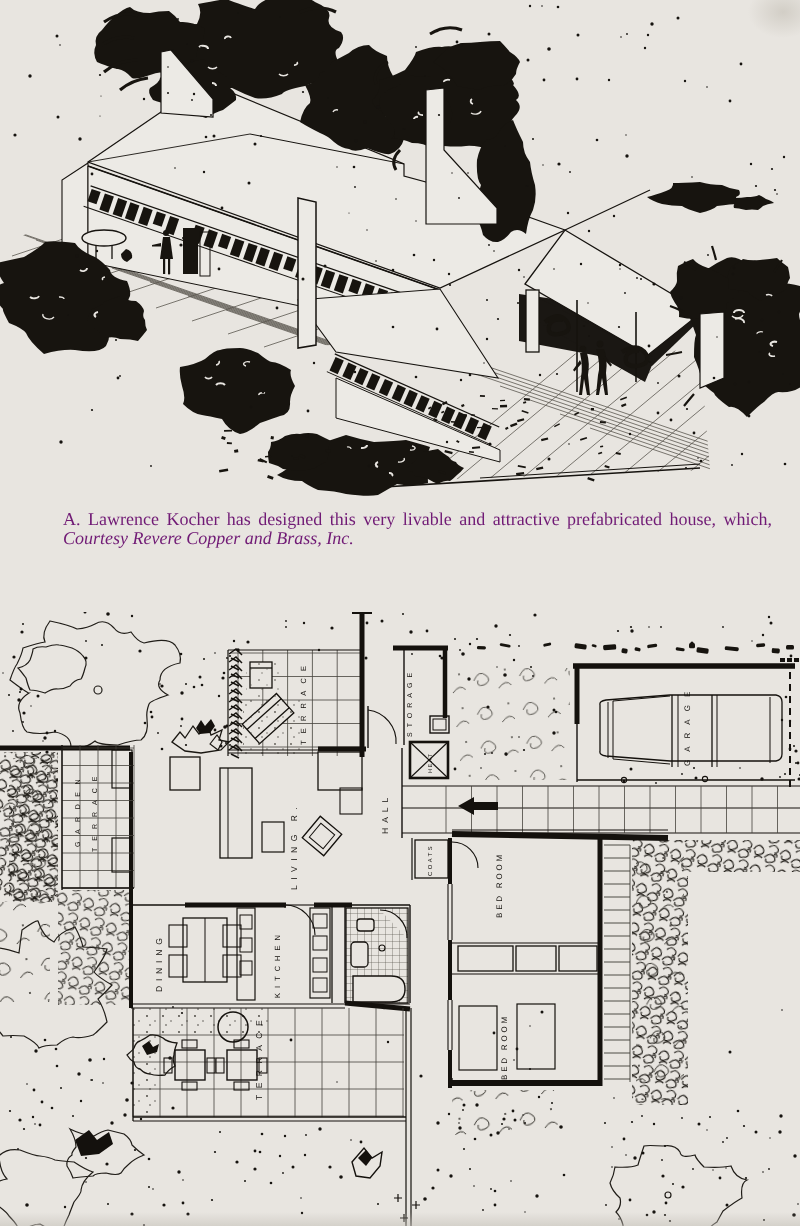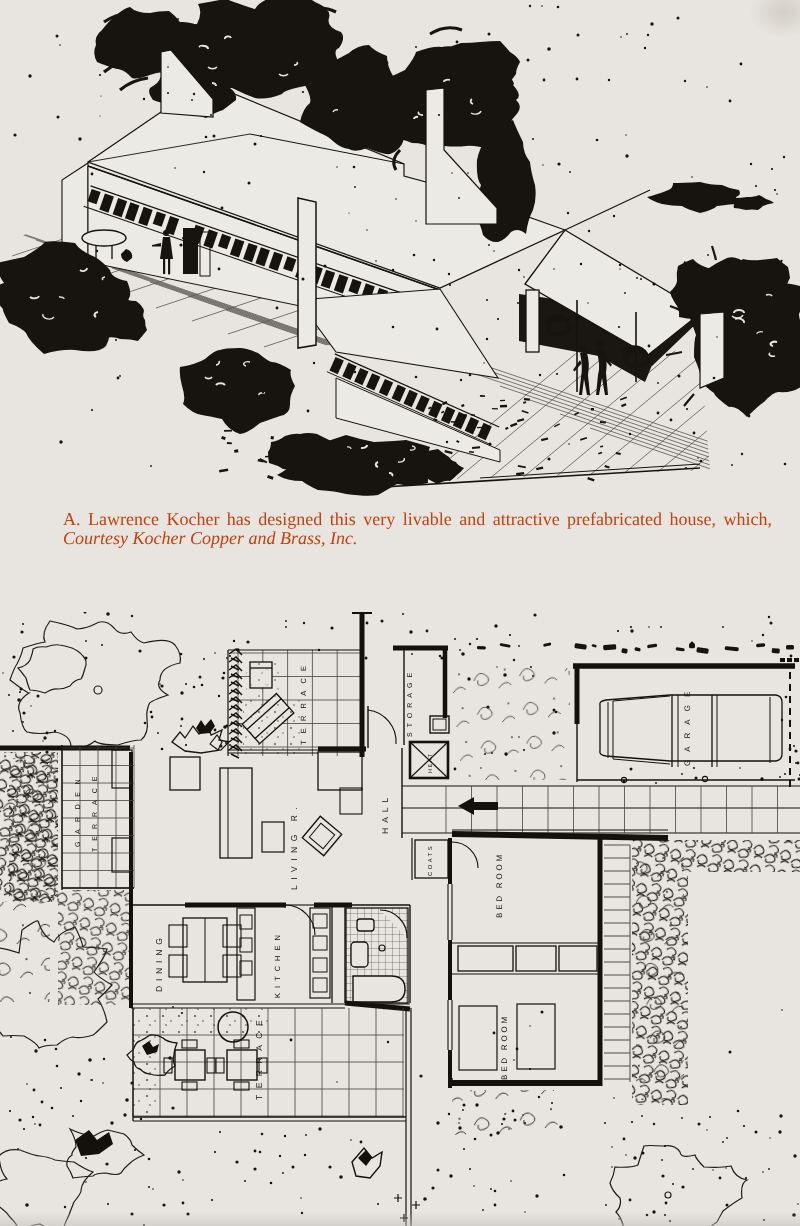--- a/index.html
+++ b/index.html
@@ -1,17 +1,17 @@
 <!DOCTYPE html>
 <html><head><meta charset="utf-8">
 <style>
   html,body{margin:0;padding:0;}
   body{width:800px;height:1226px;position:relative;background:#e8e5e0;overflow:hidden;-webkit-font-smoothing:antialiased;text-rendering:geometricPrecision;}
   .txt{position:absolute;left:63px;top:510px;width:709px;font-family:"Liberation Serif",serif;
-       font-size:18px;line-height:19.3px;color:#c2410c;}
+       font-size:18px;line-height:19.3px;color:#701a75;}
   .j{text-align:justify;text-align-last:justify;}
 </style></head>
 <body>
 <div style="position:absolute;right:-18px;top:-14px;width:70px;height:52px;background:radial-gradient(closest-side,#d2cec6,rgba(210,206,198,0));"></div>
 <svg width="800" height="497" viewBox="0 0 800 497" xmlns="http://www.w3.org/2000/svg" style="position:absolute;left:0;top:0">
     <defs>
       <clipPath id="terrL">
         <polygon points="18,238 95,200 330,296 330,345 235,352 0,300 0,262"></polygon>
       </clipPath>
       <clipPath id="terrR">
@@ -486,21 +486,21 @@
       <circle cx="679" cy="376" r="1.5"></circle>
       <circle cx="742" cy="454" r="1.2"></circle>
       <circle cx="589" cy="336" r="0.9"></circle>
       <circle cx="620" cy="269" r="0.7"></circle>
       <circle cx="671" cy="420" r="1.4"></circle>
       <circle cx="783" cy="374" r="0.6"></circle>
     </g>
   </svg>
 <div class="txt">
 <div class="j">A. Lawrence Kocher has designed this very livable and attractive prefabricated house, which,</div>
-<div style="font-style:italic">Courtesy Kocher Copper and Brass, Inc.</div>
+<div style="font-style:italic">Courtesy Revere Copper and Brass, Inc.</div>
 </div>
 <svg width="800" height="614" viewBox="0 0 800 614" xmlns="http://www.w3.org/2000/svg" style="position:absolute;left:0;top:612px">
     <defs>
       <pattern id="hedge" width="27" height="20" patternUnits="userSpaceOnUse" patternTransform="rotate(11)">
         <g stroke="#17140f" stroke-width="1.15" fill="none">
           <path d="M2,9 q4,-8 9,-3 q4,5 -2,7 q-6,2 -5,-3"></path>
           <path d="M14,15 q5,-7 10,-2 q3,5 -4,6 q-5,1 -4,-3"></path>
           <path d="M17,4 q5,-5 9,0 q2,4 -3,5"></path>
           <path d="M4,17 q4,-4 8,-1"></path>
           <path d="M23,11 q4,-3 3,2"></path>

